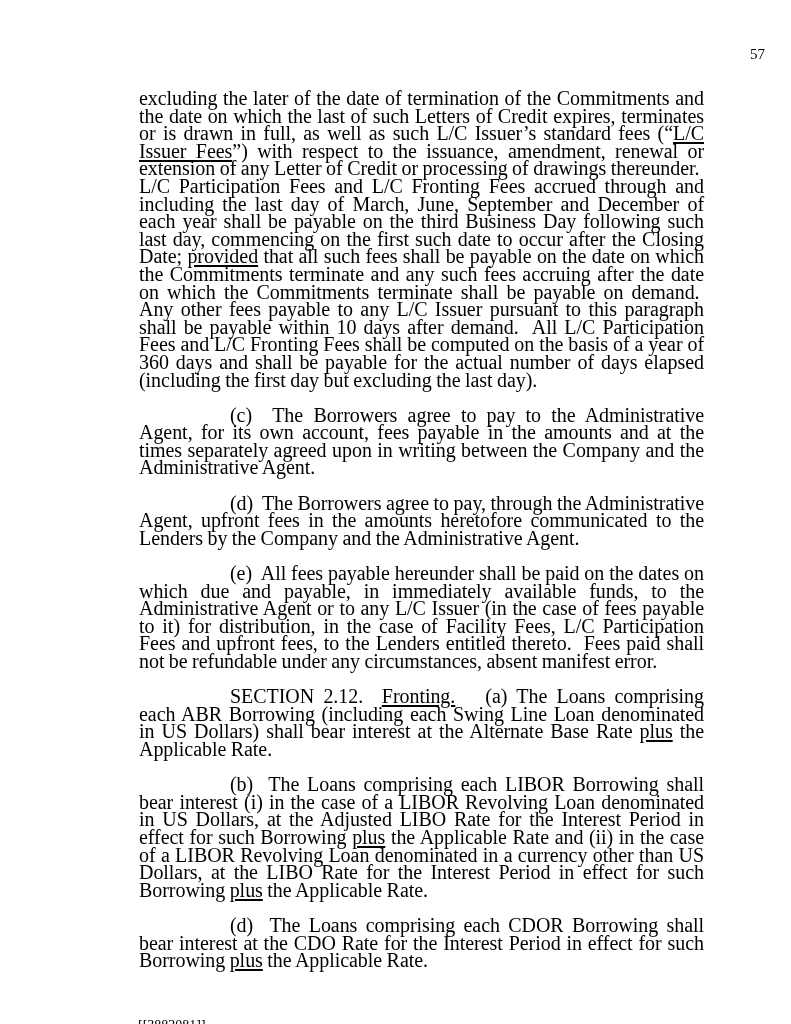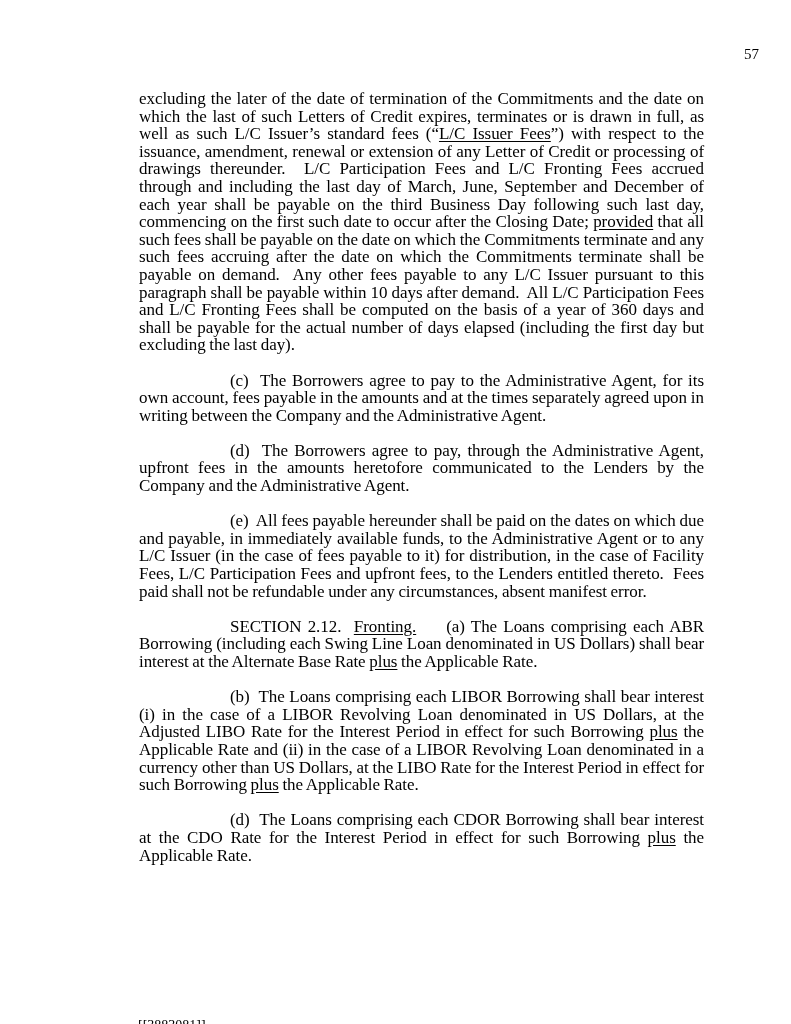--- a/index.html
+++ b/index.html
@@ -12,30 +12,30 @@
     width: 791px;
     height: 1024px;
     background: #ffffff;
     overflow: hidden;
     font-family: "Liberation Serif", "DejaVu Serif", serif;
     color: #000000;
   }
   .page-number {
     position: absolute;
     top: 46px;
-    right: 32px;
+    right: 26px;
     font-size: 15px;
     line-height: 17px;
   }
   .doc-body {
     position: absolute;
     left: 139px;
     top: 90px;
     width: 565px;
-    font-size: 17px;
+    font-size: 20px;
     line-height: 17.6px;
     text-align: justify;
     word-spacing: -0.5px;
     letter-spacing: -0.05px;
   }
   .doc-body p.para {
     margin: 0 0 17.6px 0;
     padding: 0;
   }
   .doc-body p.para.indent {

